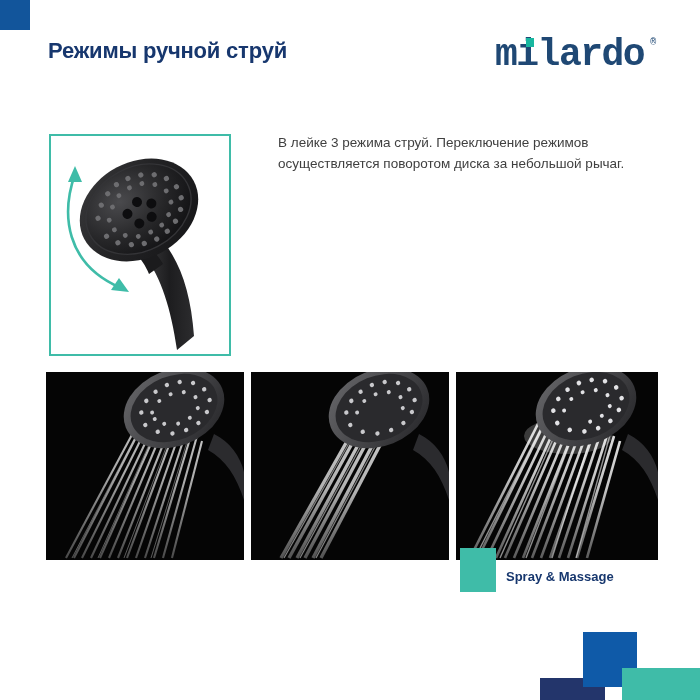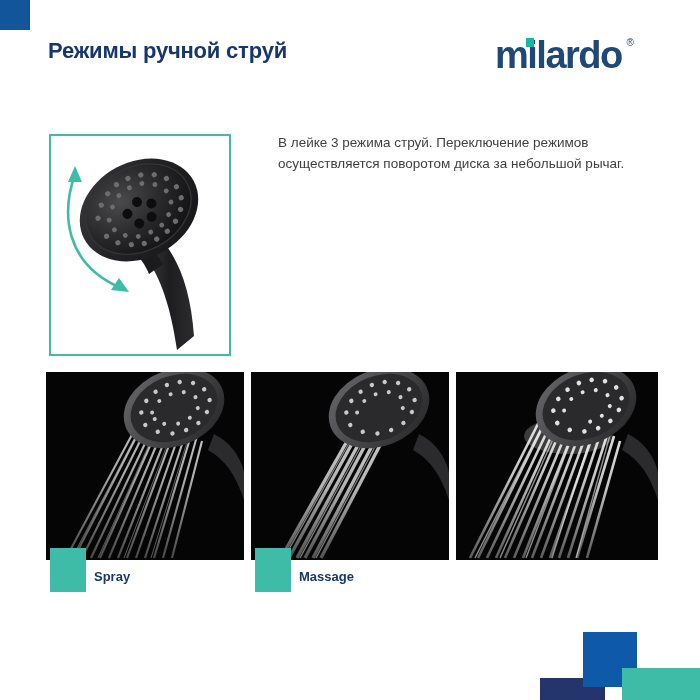--- a/index.html
+++ b/index.html
@@ -31,21 +31,21 @@
 
   
   .page-title{
     position:absolute;left:48px;top:38px;
     font-size:22px;font-weight:bold;color:#17376E;
     letter-spacing:-0.2px;white-space:nowrap;
   }
   .logo{
     position:absolute;left:495px;top:36px;
     font-size:38px;font-weight:bold;color:#1F4874;
-    letter-spacing:-1.5px;line-height:1;
+    letter-spacing:-1.5px;line-height:1;font-family:Liberation Mono, monospace;
   }
   .logo .dot{
     position:absolute;left:31px;top:2px;width:8px;height:9px;
     background:#18B7A0;
   }
   .logo .reg{
     position:absolute;right:-12px;top:2px;
     font-size:10px;font-weight:normal;letter-spacing:0;
   }
 
@@ -253,24 +253,20 @@
           <circle cx="24" cy="-2" r="2"></circle>
             <circle cx="22" cy="9" r="2"></circle>
           <circle cx="11" cy="15" r="2"></circle>
             <circle cx="-2" cy="16" r="2"></circle>
           <circle cx="-15" cy="11" r="2"></circle>
             <circle cx="-22" cy="3" r="2"></circle>
         </g>
       </g>
     </svg>
   </div>
-  <div class="panel-caption">
-    <div class="badge"></div>
-    <div class="caption-text">Spray</div>
-  </div>
 </div>
 
 <div class="panel p2">
   <div class="panel-photo">
     <svg viewBox="0 0 198 188" width="198" height="188">
       <defs>
         <linearGradient id="w2" x1="0" y1="0" x2="0.4" y2="1">
           <stop offset="0%" stop-color="#ffffff" stop-opacity="0.95"></stop>
           <stop offset="60%" stop-color="#cfcfcf" stop-opacity="0.85"></stop>
           <stop offset="100%" stop-color="#8f8f8f" stop-opacity="0.3"></stop>
@@ -318,24 +314,20 @@
             <circle cx="-33" cy="5" r="2.2"></circle>
           <circle cx="-22" cy="-4" r="2"></circle>
             <circle cx="-11" cy="-12" r="2"></circle>
           <circle cx="2" cy="-14" r="2"></circle>
             <circle cx="15" cy="-11" r="2"></circle>
           <circle cx="24" cy="-2" r="2"></circle>
             <circle cx="22" cy="9" r="2"></circle>
         </g>
       </g>
     </svg>
-  </div>
-  <div class="panel-caption">
-    <div class="badge"></div>
-    <div class="caption-text">Massage</div>
   </div>
 </div>
 
 <div class="panel p3">
   <div class="panel-photo">
     <svg viewBox="0 0 202 188" width="202" height="188">
       <defs>
         <linearGradient id="w3" x1="0" y1="0" x2="0.35" y2="1">
           <stop offset="0%" stop-color="#ffffff" stop-opacity="0.98"></stop>
           <stop offset="55%" stop-color="#dadada" stop-opacity="0.9"></stop>
@@ -399,13 +391,17 @@
           <circle cx="2" cy="-14" r="2"></circle>
             <circle cx="15" cy="-11" r="2"></circle>
           <circle cx="24" cy="-2" r="2"></circle>
             <circle cx="22" cy="9" r="2"></circle>
           <circle cx="11" cy="15" r="2"></circle>
             <circle cx="-2" cy="16" r="2"></circle>
         </g>
       </g>
     </svg>
   </div>
+  <div class="panel-caption">
+    <div class="badge"></div>
+    <div class="caption-text">Spray &amp; Massage</div>
+  </div>
 </div>
 
 </body></html>

